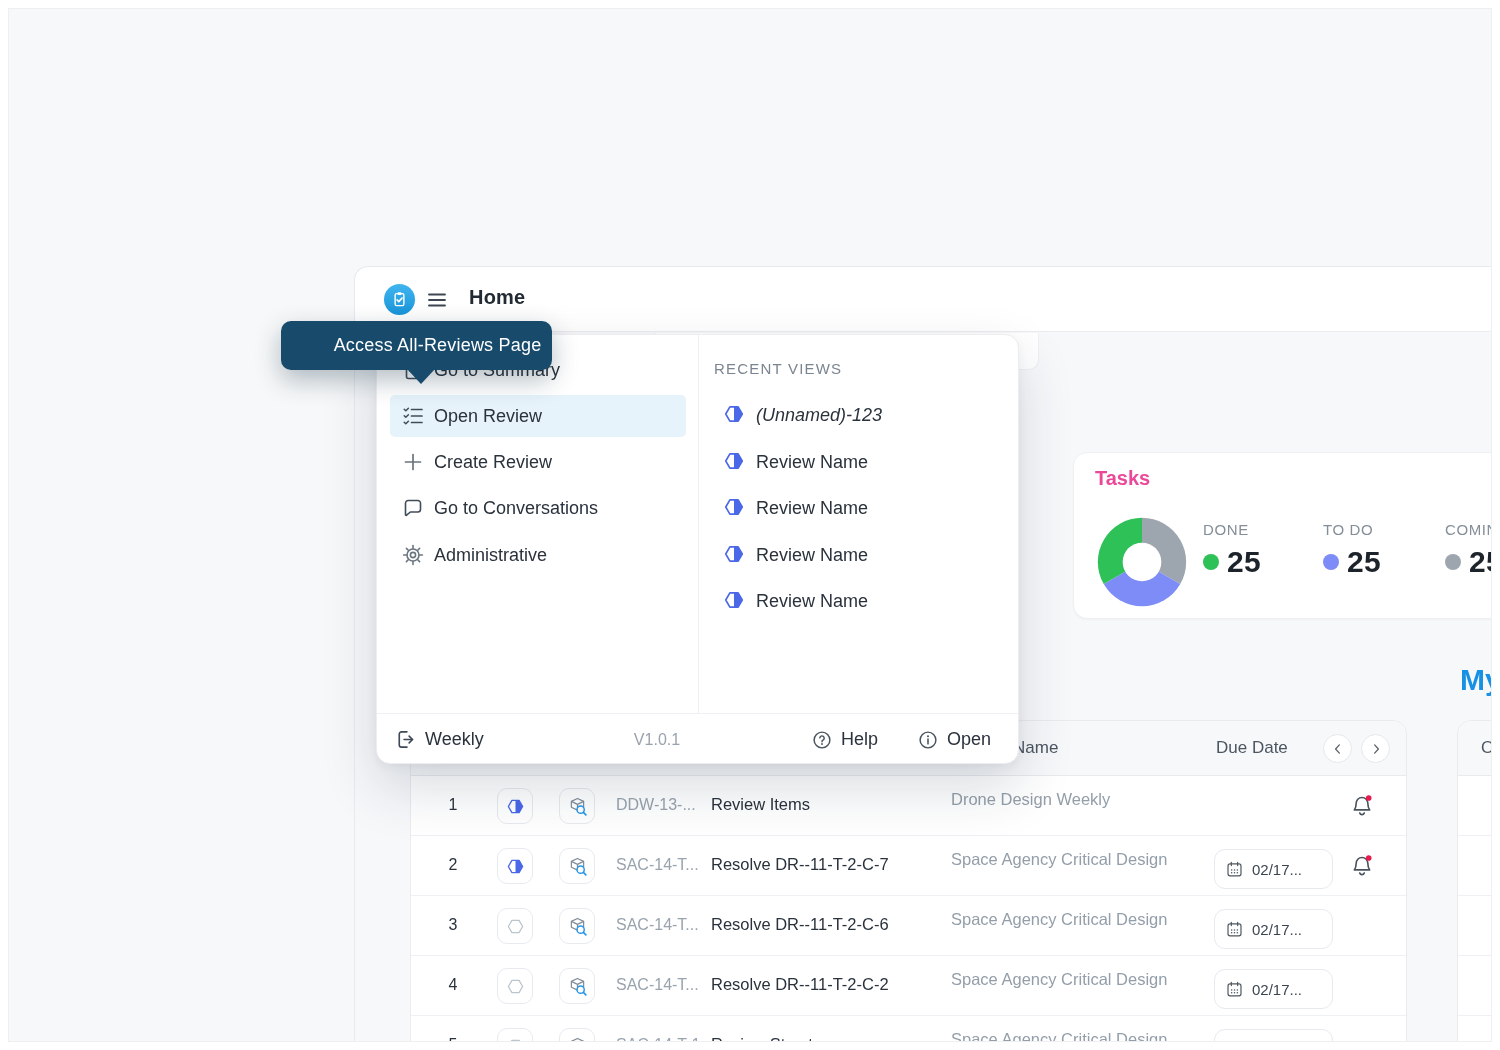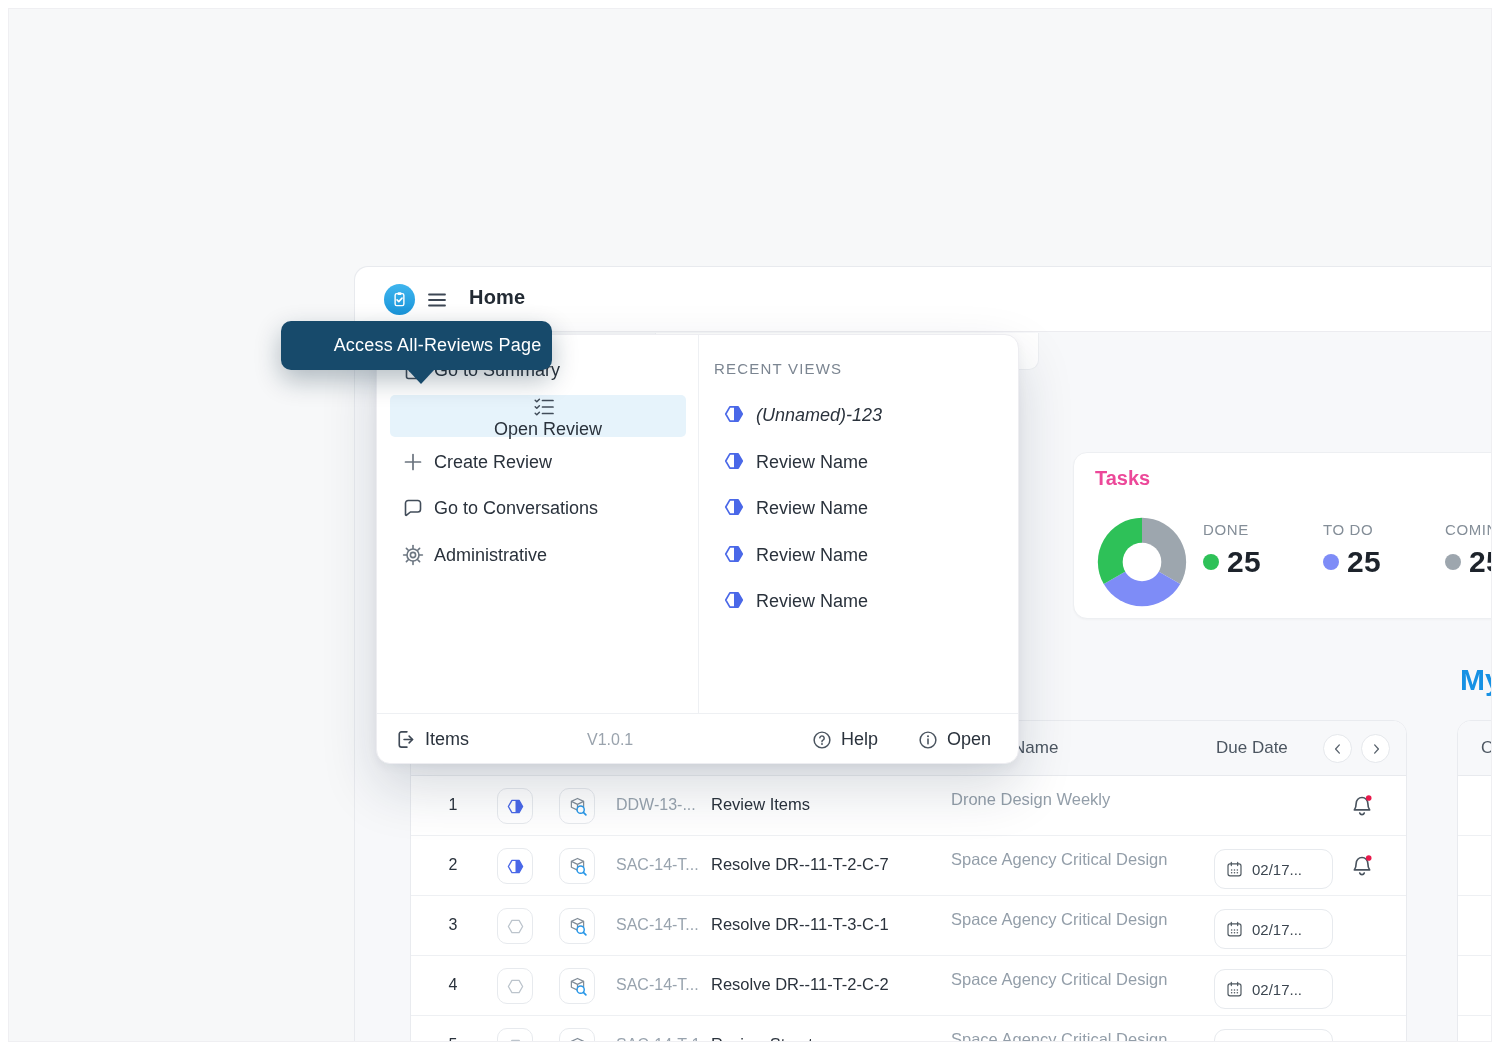--- a/index.html
+++ b/index.html
@@ -68,35 +68,35 @@
   .side-row { height:60px; border-bottom:1px solid #eef0f3; background:#fff; }
 
   
   .menu-popup { position:absolute; left:367px; top:325px; width:643px; height:430px; background:#ffffff;
     border:1px solid #ededf1; border-radius:14px;
     box-shadow:0 24px 55px rgba(20,40,60,.16), 0 3px 10px rgba(20,40,60,.05); z-index:50; }
   .popup-divider-v { position:absolute; left:321px; top:0; width:1px; height:378px; background:#eef0f3; }
   .popup-divider-h { position:absolute; left:0; top:378px; width:100%; height:1px; background:#eef0f3; }
   .menu-item { position:absolute; left:13px; width:296px; height:42px; border-radius:5px;
     display:flex; align-items:center; padding-left:11px; cursor:pointer; }
-  .menu-item.hl { background:#e6f3fb;flex-direction:column; }
+  .menu-item.hl { background:#e6f3fb; }
   .menu-item .mi-icon { width:24px; height:24px; flex:none; }
   .menu-item .mi-label { margin-left:9px; font-size:18px; color:#2a323c; }
   .mi-0 { top:14px; } .mi-1 { top:60px; } .mi-2 { top:106px; } .mi-3 { top:152px; } .mi-4 { top:199px; }
   .rv-title { position:absolute; left:337px; top:25px; font-size:15px; font-weight:500; color:#7b8591; letter-spacing:1.2px; }
   .rv-item { position:absolute; left:337px; width:290px; height:32px; display:flex; align-items:center; cursor:pointer; }
   .rv-item .rv-icon { width:24px; height:24px; margin-left:9px; flex:none; }
   .rv-item .rv-label { margin-left:9px; font-size:18px; color:#2a323c; }
   .rv-item.italic .rv-label { font-style:italic; }
   .rv-0 { top:64px; } .rv-1 { top:111px; } .rv-2 { top:157px; } .rv-3 { top:204px; } .rv-4 { top:250px; }
   .popup-footer { position:absolute; left:0; top:379px; width:100%; height:51px; }
   .pf-item { position:absolute; display:flex; align-items:center; cursor:pointer; height:51px; }
   .pf-logout { left:17px; } .pf-help { left:434px; } .pf-about { left:540px; }
   .pf-item .pf-label { margin-left:8px; font-size:18px; color:#2a323c; }
-  .pf-version { position:absolute; left:210px; top:0; width:140px; height:51px; line-height:51px; text-align:left;
+  .pf-version { position:absolute; left:210px; top:0; width:140px; height:51px; line-height:51px; text-align:center;
     font-size:16px; color:#9aa3ad; }
 
   
   .tooltip { position:absolute; left:272px; top:312px; width:271px; height:49px; background:#174a6b; border-radius:10px;
     display:flex; align-items:center; justify-content:center; z-index:60;
     box-shadow:0 10px 26px rgba(10,40,60,.30);padding-left:42px; }
   .tooltip .tt-text { color:#ffffff; font-size:18px; letter-spacing:.2px; }
   .tooltip .tt-arrow { position:absolute; left:126px; bottom:-14px; width:0; height:0;
     border-left:14px solid transparent; border-right:14px solid transparent; border-top:15px solid #174a6b; }
 
@@ -260,21 +260,21 @@
         </div>
         <div class="icon-btn c-type">
           <svg width="21" height="21" viewBox="0 0 24 24">
             <path d="M12 2.8 L19 6.2 V12.8 L12 16.2 L5 12.8 V6.2 Z" fill="none" stroke="#828d98" stroke-width="1.4" stroke-linejoin="round"></path>
             <path d="M5 6.2 L12 9.6 L19 6.2 M12 9.6 V16.2" fill="none" stroke="#828d98" stroke-width="1.4" stroke-linejoin="round"></path>
             <circle cx="15.6" cy="15.6" r="4.1" fill="#ffffff" stroke="#2897e8" stroke-width="1.7"></circle>
             <line x1="18.7" y1="18.7" x2="21.6" y2="21.6" stroke="#2897e8" stroke-width="1.9" stroke-linecap="round"></line>
           </svg>
         </div>
         <span class="c-id">SAC-14-T...</span>
-        <span class="c-name">Resolve DR--11-T-3-C-1</span>
+        <span class="c-name">Resolve DR--11-T-2-C-6</span>
         <span class="c-project">Space Agency Critical Design</span>
         <div class="date-chip">
           <svg width="19" height="19" viewBox="0 0 24 24">
             <rect x="3.8" y="5" width="16.4" height="15" rx="2.6" fill="none" stroke="#4d575f" stroke-width="1.5"></rect>
             <line x1="8" y1="3" x2="8" y2="7" stroke="#4d575f" stroke-width="1.5" stroke-linecap="round"></line>
             <line x1="16" y1="3" x2="16" y2="7" stroke="#4d575f" stroke-width="1.5" stroke-linecap="round"></line>
             <circle cx="8.4" cy="12.6" r="1" fill="#4d575f"></circle>
               <circle cx="12" cy="12.6" r="1" fill="#4d575f"></circle>
               <circle cx="15.6" cy="12.6" r="1" fill="#4d575f"></circle>
             <circle cx="8.4" cy="16.2" r="1" fill="#4d575f"></circle>
@@ -482,21 +482,21 @@
       <span class="rv-label">Review Name</span>
     </div>
 
     <div class="popup-footer">
       <div class="pf-item pf-logout">
         <svg width="23" height="23" viewBox="0 0 24 24">
           <path d="M13.5 4H7.8A2.3 2.3 0 0 0 5.5 6.3v11.4A2.3 2.3 0 0 0 7.8 20h5.7" fill="none" stroke="#3f4956" stroke-width="1.7" stroke-linecap="round"></path>
           <polyline points="15.8,8.5 19.3,12 15.8,15.5" fill="none" stroke="#3f4956" stroke-width="1.7" stroke-linecap="round" stroke-linejoin="round"></polyline>
           <line x1="19.3" y1="12" x2="10.5" y2="12" stroke="#3f4956" stroke-width="1.7" stroke-linecap="round"></line>
         </svg>
-        <span class="pf-label">Items</span>
+        <span class="pf-label">Weekly</span>
       </div>
       <div class="pf-version">V1.0.1</div>
       <div class="pf-item pf-help">
         <svg width="22" height="22" viewBox="0 0 24 24">
           <circle cx="12" cy="12" r="8.6" fill="none" stroke="#49535e" stroke-width="1.6"></circle>
           <path d="M9.6 9.6a2.4 2.4 0 1 1 3.4 2.5c-.8.35-1 .9-1 1.7" fill="none" stroke="#49535e" stroke-width="1.6" stroke-linecap="round"></path>
           <circle cx="12" cy="16.4" r="1" fill="#49535e"></circle>
         </svg>
         <span class="pf-label">Help</span>
       </div>

